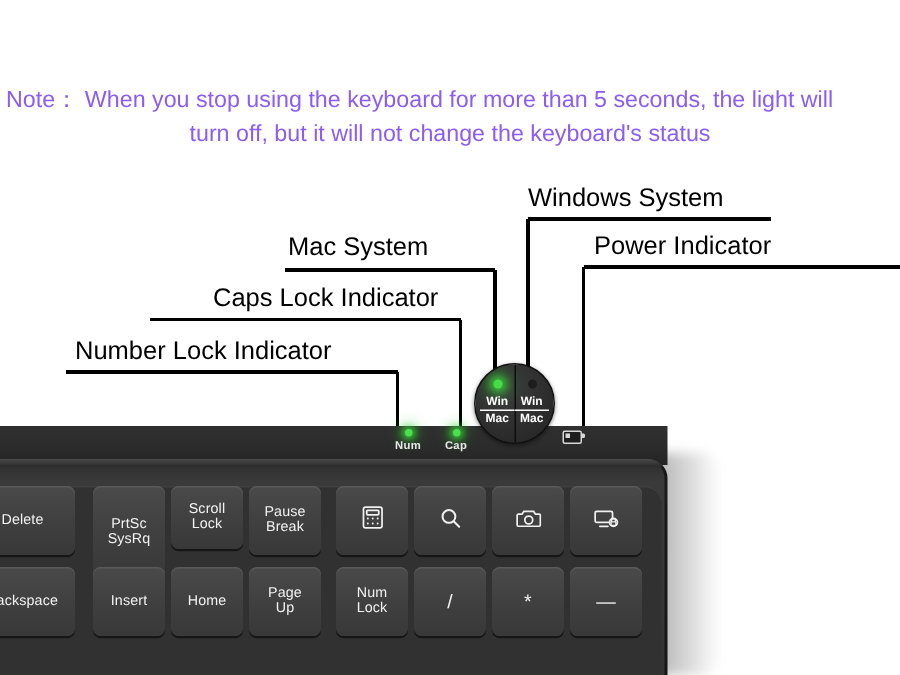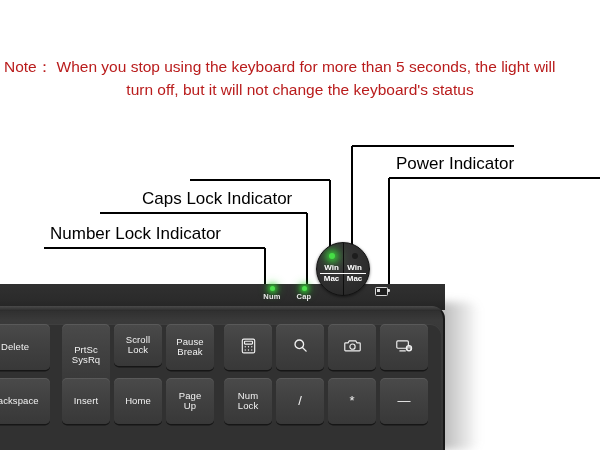--- a/index.html
+++ b/index.html
@@ -12,21 +12,21 @@
   #stage{position:absolute;inset:0;width:600px;height:450px;overflow:hidden;}
 
   
   .title{
     position:absolute;left:0;top:8px;width:600px;text-align:center;
     font-size:34px;font-weight:bold;color:#000;letter-spacing:-0.3px;
     line-height:40px;
   }
   .note{
     position:absolute;left:4px;top:55px;width:592px;
-    font-size:15.5px;color:#b91c1c;line-height:23px;font-weight:400;
+    font-size:15.5px;color:#8b5cf6;line-height:23px;font-weight:400;
   }
   .note-l1{display:block;text-align:left;white-space:nowrap;}
   .note-l2{display:block;text-align:center;white-space:nowrap;}
 
   
   .callout{
     position:absolute;font-size:17px;color:#000;white-space:nowrap;
     line-height:20px;font-weight:400;
   }
   .c-win {left:352px; top:122px;}
@@ -149,21 +149,23 @@
 </head>
 <body>
 
 <div id="stage">
 
   <div class="note">
     <span class="note-l1">Note：  When you stop using the keyboard for more than 5 seconds, the light will</span>
     <span class="note-l2">turn off, but it will not change the keyboard's status</span>
   </div>
 
+  <div class="callout c-win">Windows System</div>
   <div class="callout c-pow">Power Indicator</div>
+  <div class="callout c-mac">Mac System</div>
   <div class="callout c-caps">Caps Lock Indicator</div>
   <div class="callout c-num">Number Lock Indicator</div>
 
   <svg id="leaders" viewBox="0 0 600 450">
     <g stroke="#000" stroke-width="2.2" fill="none" shape-rendering="crispEdges">
 
       <path d="M352,146 L514,146"></path>
       <path d="M352,146 L352,296"></path>
 
       <path d="M389,178 L600,178"></path>

